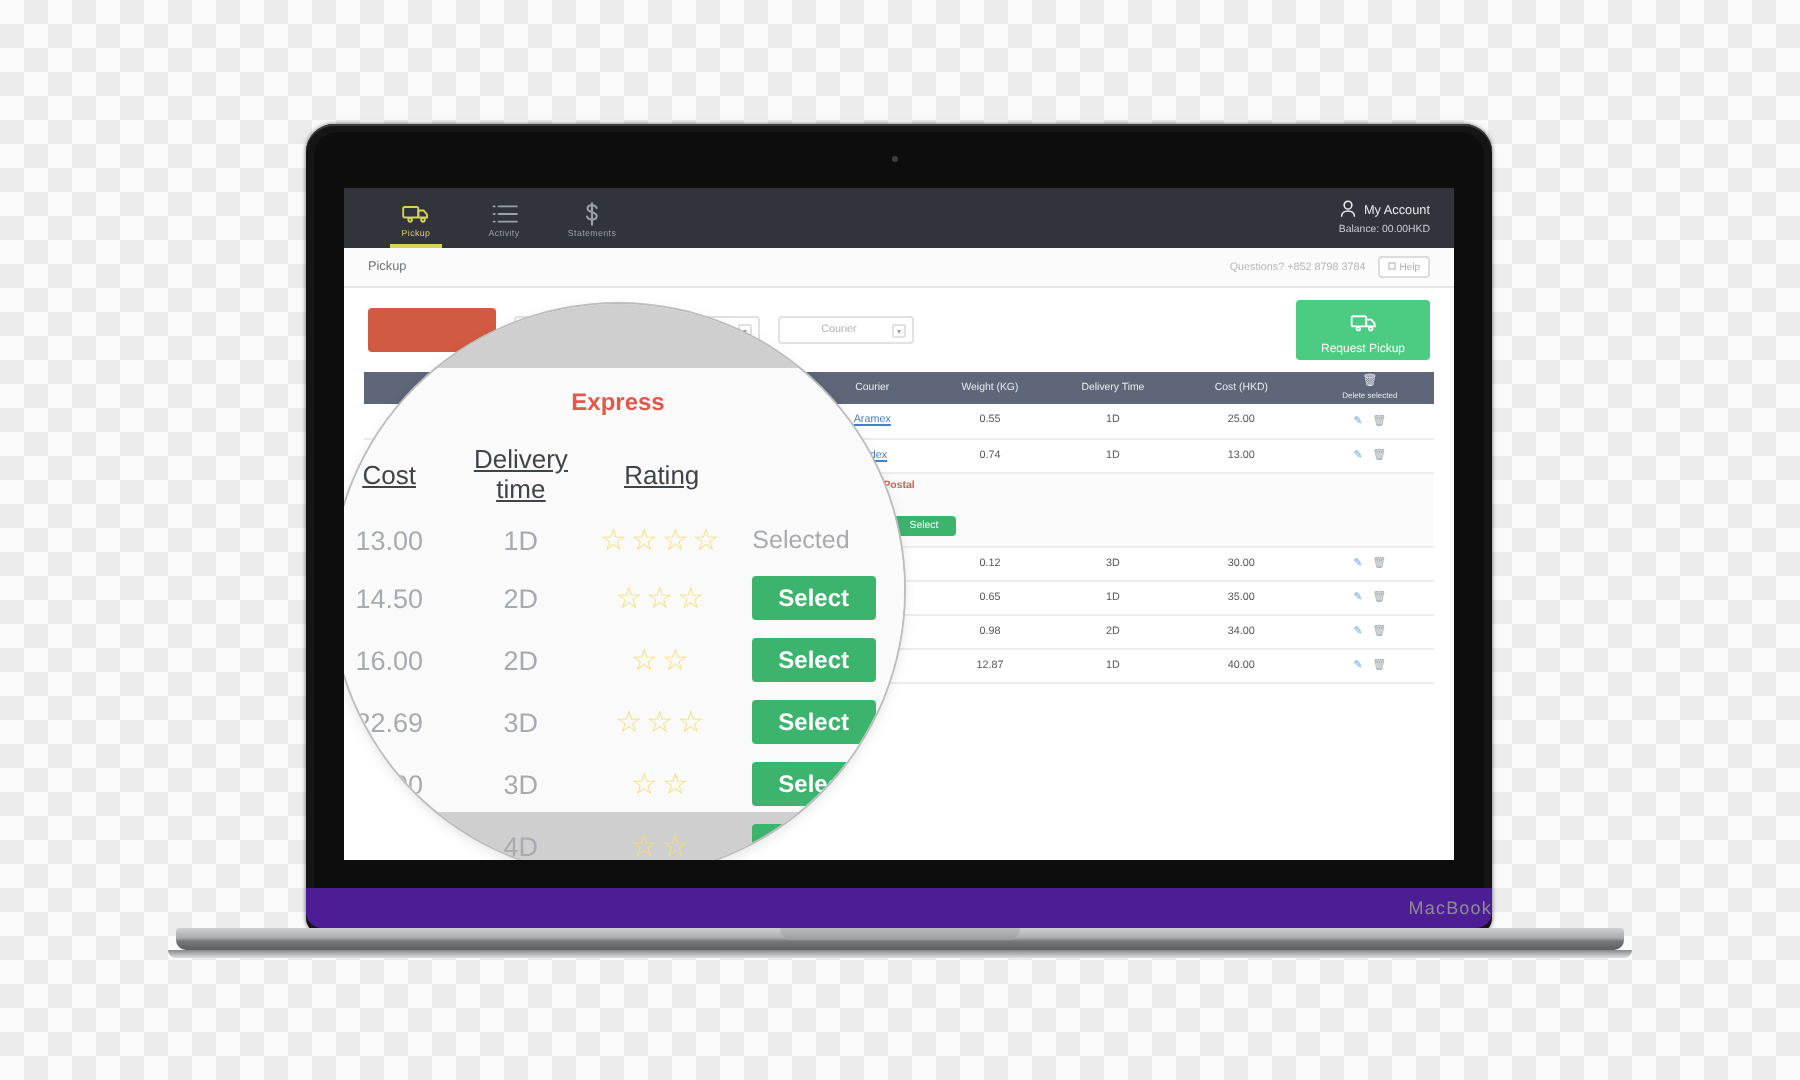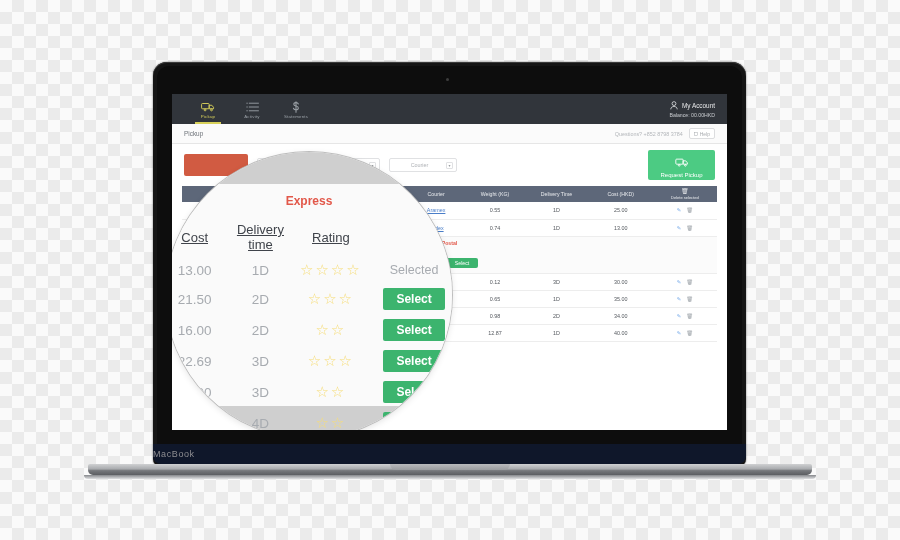--- a/index.html
+++ b/index.html
@@ -36,22 +36,22 @@
     background:#0d0d0d;
     border-radius:12px 12px 6px 6px;
   }
   #camera {
     position:absolute; left:446px; top:78px; width:3px; height:3px;
     border-radius:50%; background:#3d3d3d;
   }
   #macbook-word {
     position:absolute; left:153px; top:444px; width:593px; height:20px;
     color:#8d8d91; font-size:9px; letter-spacing:.6px;
-    text-align:left; line-height:20px;
-    background:#0f172a;
+    text-align:right; line-height:20px;
+    background:#4c1d95;
     border-radius:0 0 8px 8px;
   }
   
   #base {
     position:absolute; left:88px; top:464px; width:724px; height:11px;
     background:linear-gradient(#cfd0d2, #a9abae 45%, #76787c 60%, #5c5e62);
     border-radius:2px 2px 5px 5px;
   }
   #notch {
     position:absolute; left:390px; top:464px; width:120px; height:6px;
@@ -190,21 +190,21 @@
     position:absolute; left:0; top:32px; right:0; bottom:32px; background:#fafafa;
   }
   #magtitle {
     text-align:center; color:#e2584a; font-size:12px; font-weight:bold;
     margin-top:10px;
   }
   .mrow { display:flex; align-items:center; margin-top:9px; }
   .mrow .m1 { width:74px; text-align:center; }
   .mrow .m2 { width:96px; text-align:center; }
   .mrow .m3 { width:86px; text-align:center; }
-  .mrow .m4 { width:110px; display:flex; justify-content:center; padding-left:12px; }
+  .mrow .m4 { width:110px; display:flex; justify-content:flex-start; padding-left:12px; }
   #maghead { margin-top:14px; }
   #maghead div { font-size:13px; color:#3f434a; text-decoration:underline; font-weight:normal; }
   .mdata { font-size:13.5px; color:#a7abb0; }
   .mstars { color:#f6dd79; font-size:15px; letter-spacing:2px; }
   .mselected { font-size:12.5px; color:#a7abb0; }
   .mselect {
     background:#3cb46e; color:#fff; font-size:12px; border-radius:2px;
     padding:4px 13px; font-weight:bold;
   }
 </style>
@@ -439,21 +439,21 @@
 
         <div class="mrow">
           <div class="m1 mdata">13.00</div>
           <div class="m2 mdata">1D</div>
           <div class="m3 mstars">☆☆☆☆</div>
           <div class="m4">
               <span class="mselected">Selected</span>
             </div>
         </div>
         <div class="mrow">
-          <div class="m1 mdata">21.50</div>
+          <div class="m1 mdata">14.50</div>
           <div class="m2 mdata">2D</div>
           <div class="m3 mstars">☆☆☆</div>
           <div class="m4">
               <span class="mselect">Select</span>
             </div>
         </div>
         <div class="mrow">
           <div class="m1 mdata">16.00</div>
           <div class="m2 mdata">2D</div>
           <div class="m3 mstars">☆☆</div>

